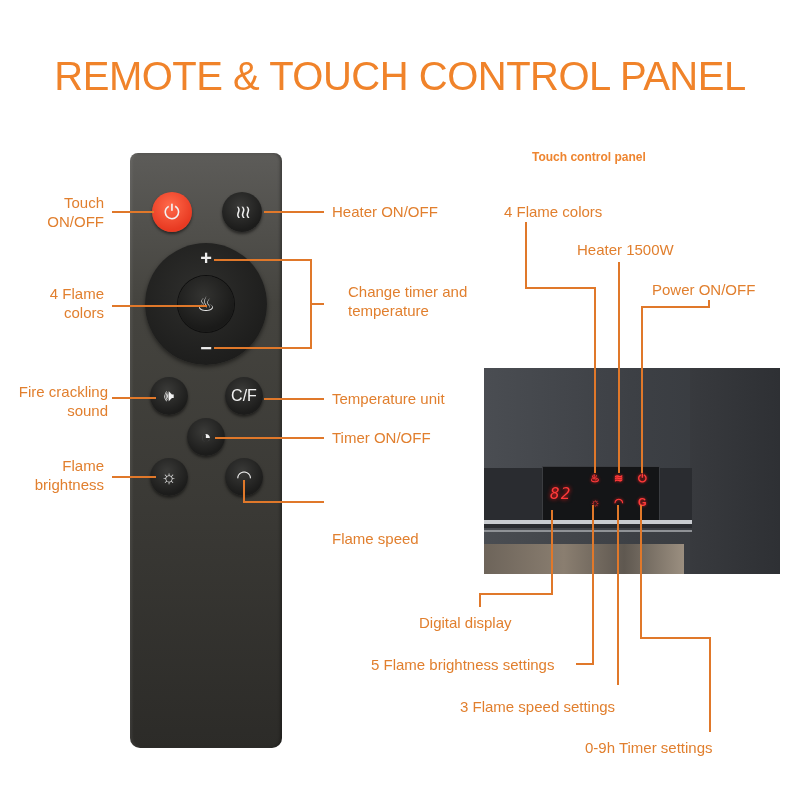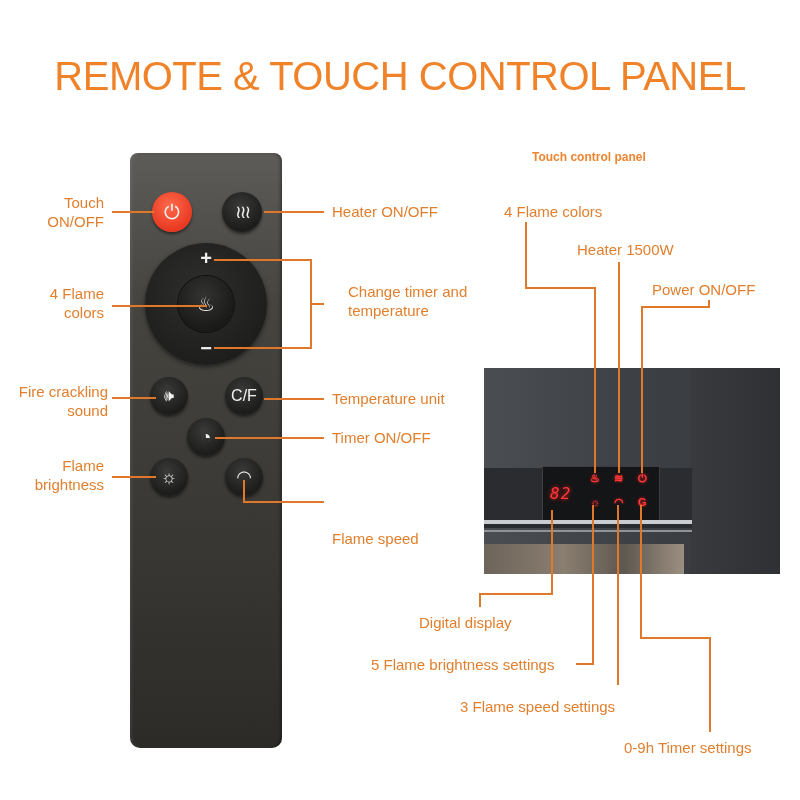--- a/index.html
+++ b/index.html
@@ -155,13 +155,13 @@
 <div class="ln" style="left:592px;top:505px;width:2px;height:159px;"></div>
 <div class="ln" style="left:576px;top:663px;width:18px;height:2px;"></div>
 <div class="lbl" style="left:371px;top:655px;">5 Flame brightness settings</div>
 
 <div class="ln" style="left:617px;top:505px;width:2px;height:180px;"></div>
 <div class="lbl" style="left:460px;top:697px;">3 Flame speed settings</div>
 
 <div class="ln" style="left:640px;top:505px;width:2px;height:133px;"></div>
 <div class="ln" style="left:640px;top:637px;width:70px;height:2px;"></div>
 <div class="ln" style="left:709px;top:637px;width:2px;height:95px;"></div>
-<div class="lbl" style="left:624px;top:738px;">0-9h Timer settings</div>
+<div class="lbl" style="left:585px;top:738px;">0-9h Timer settings</div>
 
 </body></html>

